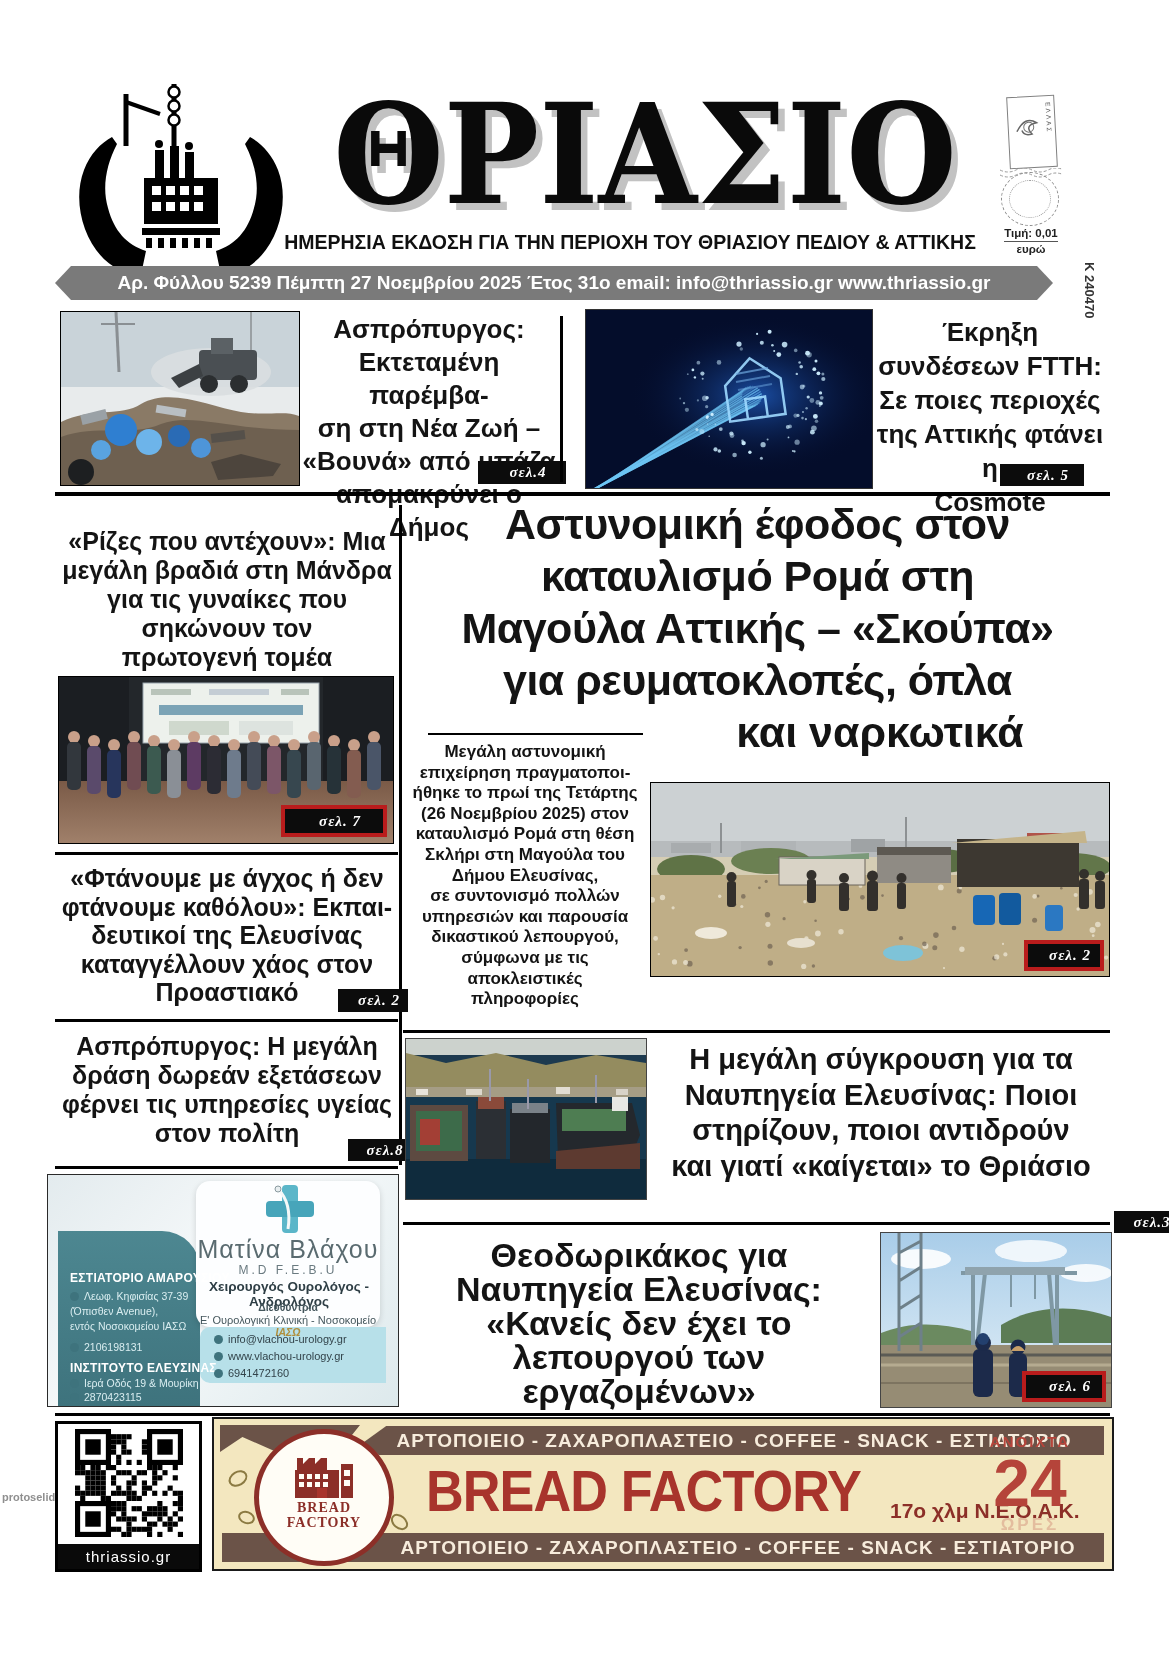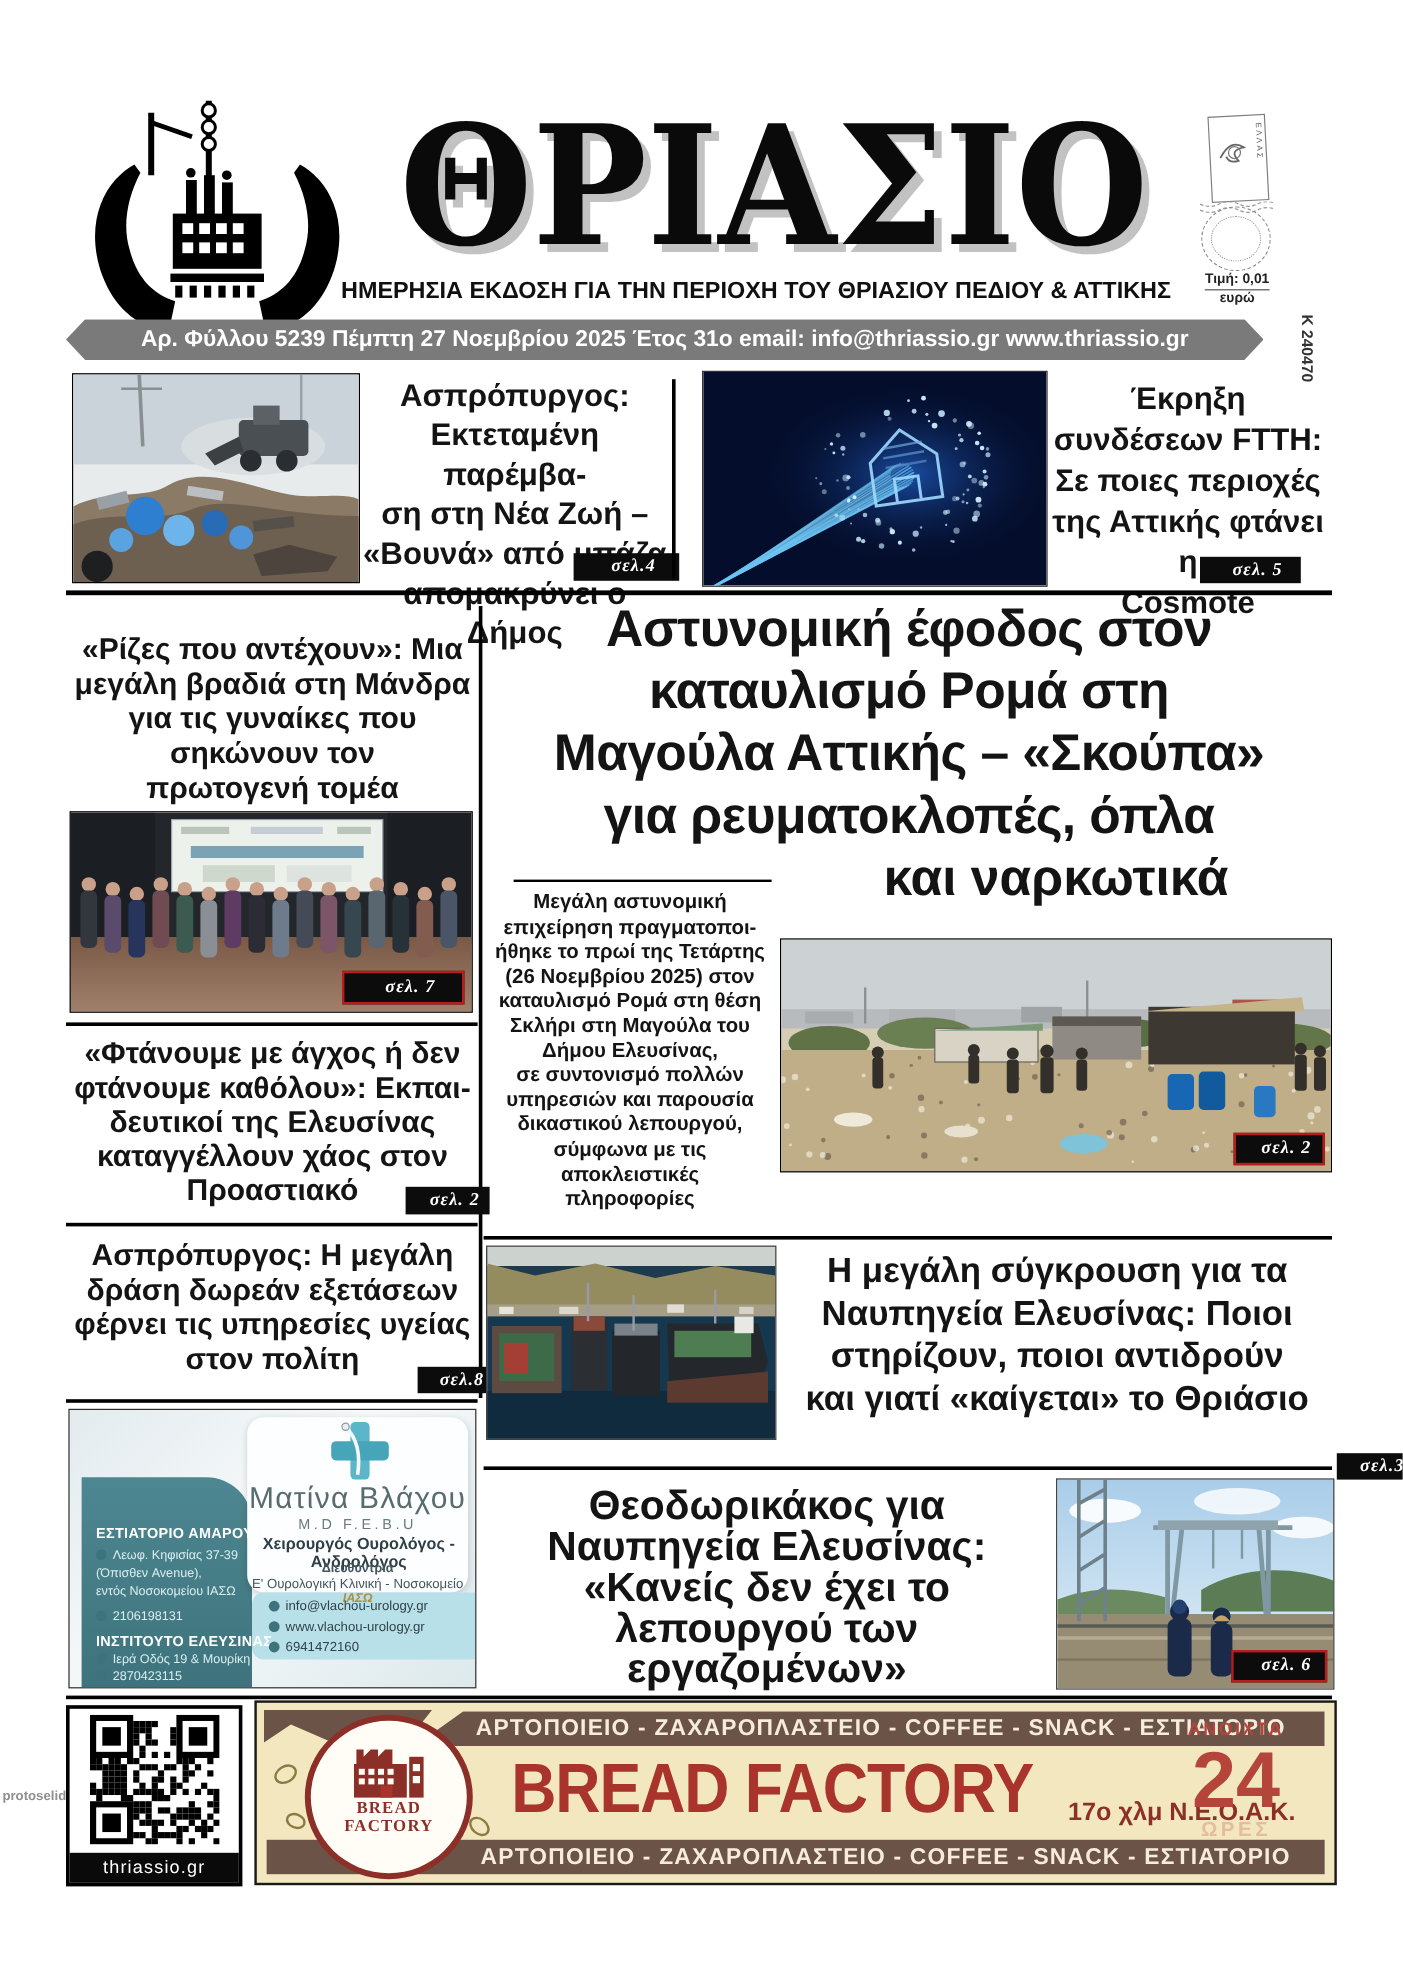--- a/index.html
+++ b/index.html
@@ -4,21 +4,21 @@
 <style>
   html,body{margin:0;padding:0;background:#ffffff;}
   #page{position:relative;width:1169px;height:1654px;background:#ffffff;overflow:hidden;
         font-family:"Liberation Sans",sans-serif;color:#161616;}
   .abs{position:absolute;}
   .hl{font-weight:bold;text-align:center;color:#141414;}
   .hl span{display:block;}
   .rule{background:#000;}
   .badge{position:absolute;background:#0c0c0c;color:#fff;display:flex;align-items:center;justify-content:center;
          font:italic bold 15px "Liberation Serif",serif;letter-spacing:1px;padding-left:12px;}
-  .badge.framed{border:2px solid #b91c1c;}
+  .badge.framed{border:4px solid #b91c1c;}
   .photo{position:absolute;border:1.5px solid #000;overflow:hidden;background:#ccc;}
   svg{display:block;}
 
   
   #paper-title{left:300px;top:86px;width:690px;text-align:center;
     font-family:"DejaVu Serif","Liberation Serif",serif;font-weight:bold;font-size:138px;line-height:1;
     transform:scaleX(.92);transform-origin:50% 0;color:#0a0a0a;text-shadow:7px 7px 0 #c2c2c2;}
   #subtitle{left:260px;top:231px;width:740px;text-align:center;font-weight:bold;font-size:19.5px;color:#101010;}
   #date-ribbon{left:55px;top:266px;width:998px;height:34px;background:#7a7a7a;color:#fff;
     font-weight:bold;font-size:19px;line-height:34px;text-align:center;
@@ -26,22 +26,22 @@
   #postal-code{left:1082px;top:262px;height:80px;writing-mode:vertical-rl;font-weight:bold;font-size:13px;color:#333;}
   #price{left:994px;top:226px;width:74px;text-align:center;font-weight:bold;font-size:11.5px;color:#222;line-height:1.25;}
   #price .u{border-bottom:1.5px solid #555;display:inline-block;padding-bottom:1px;}
   .stampbox{border:1.5px solid #808080;background:#fff;}
   #stamp1{left:1008px;top:96px;width:46px;height:70px;transform:rotate(-3deg);}
   #stamp-text{position:absolute;right:2px;top:6px;writing-mode:vertical-rl;font-size:6.5px;color:#555;letter-spacing:2px;}
   #postmark{left:1001px;top:172px;width:56px;height:52px;border:1.5px dashed #8a8a8a;border-radius:50%;}
   #postmark:before{content:"";position:absolute;inset:7px;border:1px dotted #9a9a9a;border-radius:50%;}
 
   
-  #clinic{left:57px;top:1174px;width:338px;height:231px;border:1.5px solid #2a2a2a;
-     background:linear-gradient(135deg,#e3ebee 0%,#f6f9fa 45%,#dde9ec 100%);overflow:hidden;}
+  #clinic{left:47px;top:1174px;width:338px;height:231px;border:1.5px solid #2a2a2a;
+     background:linear-gradient(135deg,#e3ebee 0%,#f6f9fa 45%,#dde9ec 100%);overflow:hidden;padding-left:12px;}
   #clinic .teal{position:absolute;left:10px;top:56px;width:142px;height:175px;
      background:linear-gradient(180deg,#4d8791,#3e737d);border-radius:0 38px 0 0;}
   #clinic .card{position:absolute;left:148px;top:6px;width:184px;height:146px;background:#fdfeff;
      border-radius:14px;box-shadow:0 2px 6px rgba(0,0,0,.15);}
   #clinic .contacts{position:absolute;left:152px;top:152px;width:186px;height:56px;background:#b7e0e9;border-radius:10px 0 0 10px;}
   .tl-title{font-weight:bold;color:#fff;font-size:12px;letter-spacing:.3px;}
   .tl-line{color:#d9edf0;font-size:10.5px;line-height:1.45;}
   .c-name{font-size:25px;color:#5a6b70;letter-spacing:1px;text-align:center;font-family:"Liberation Sans",sans-serif;}
   .c-cred{font-size:12px;color:#6a7a80;letter-spacing:3px;text-align:center;}
   .c-spec{font-size:13.5px;font-weight:bold;color:#2e3e45;text-align:center;}

